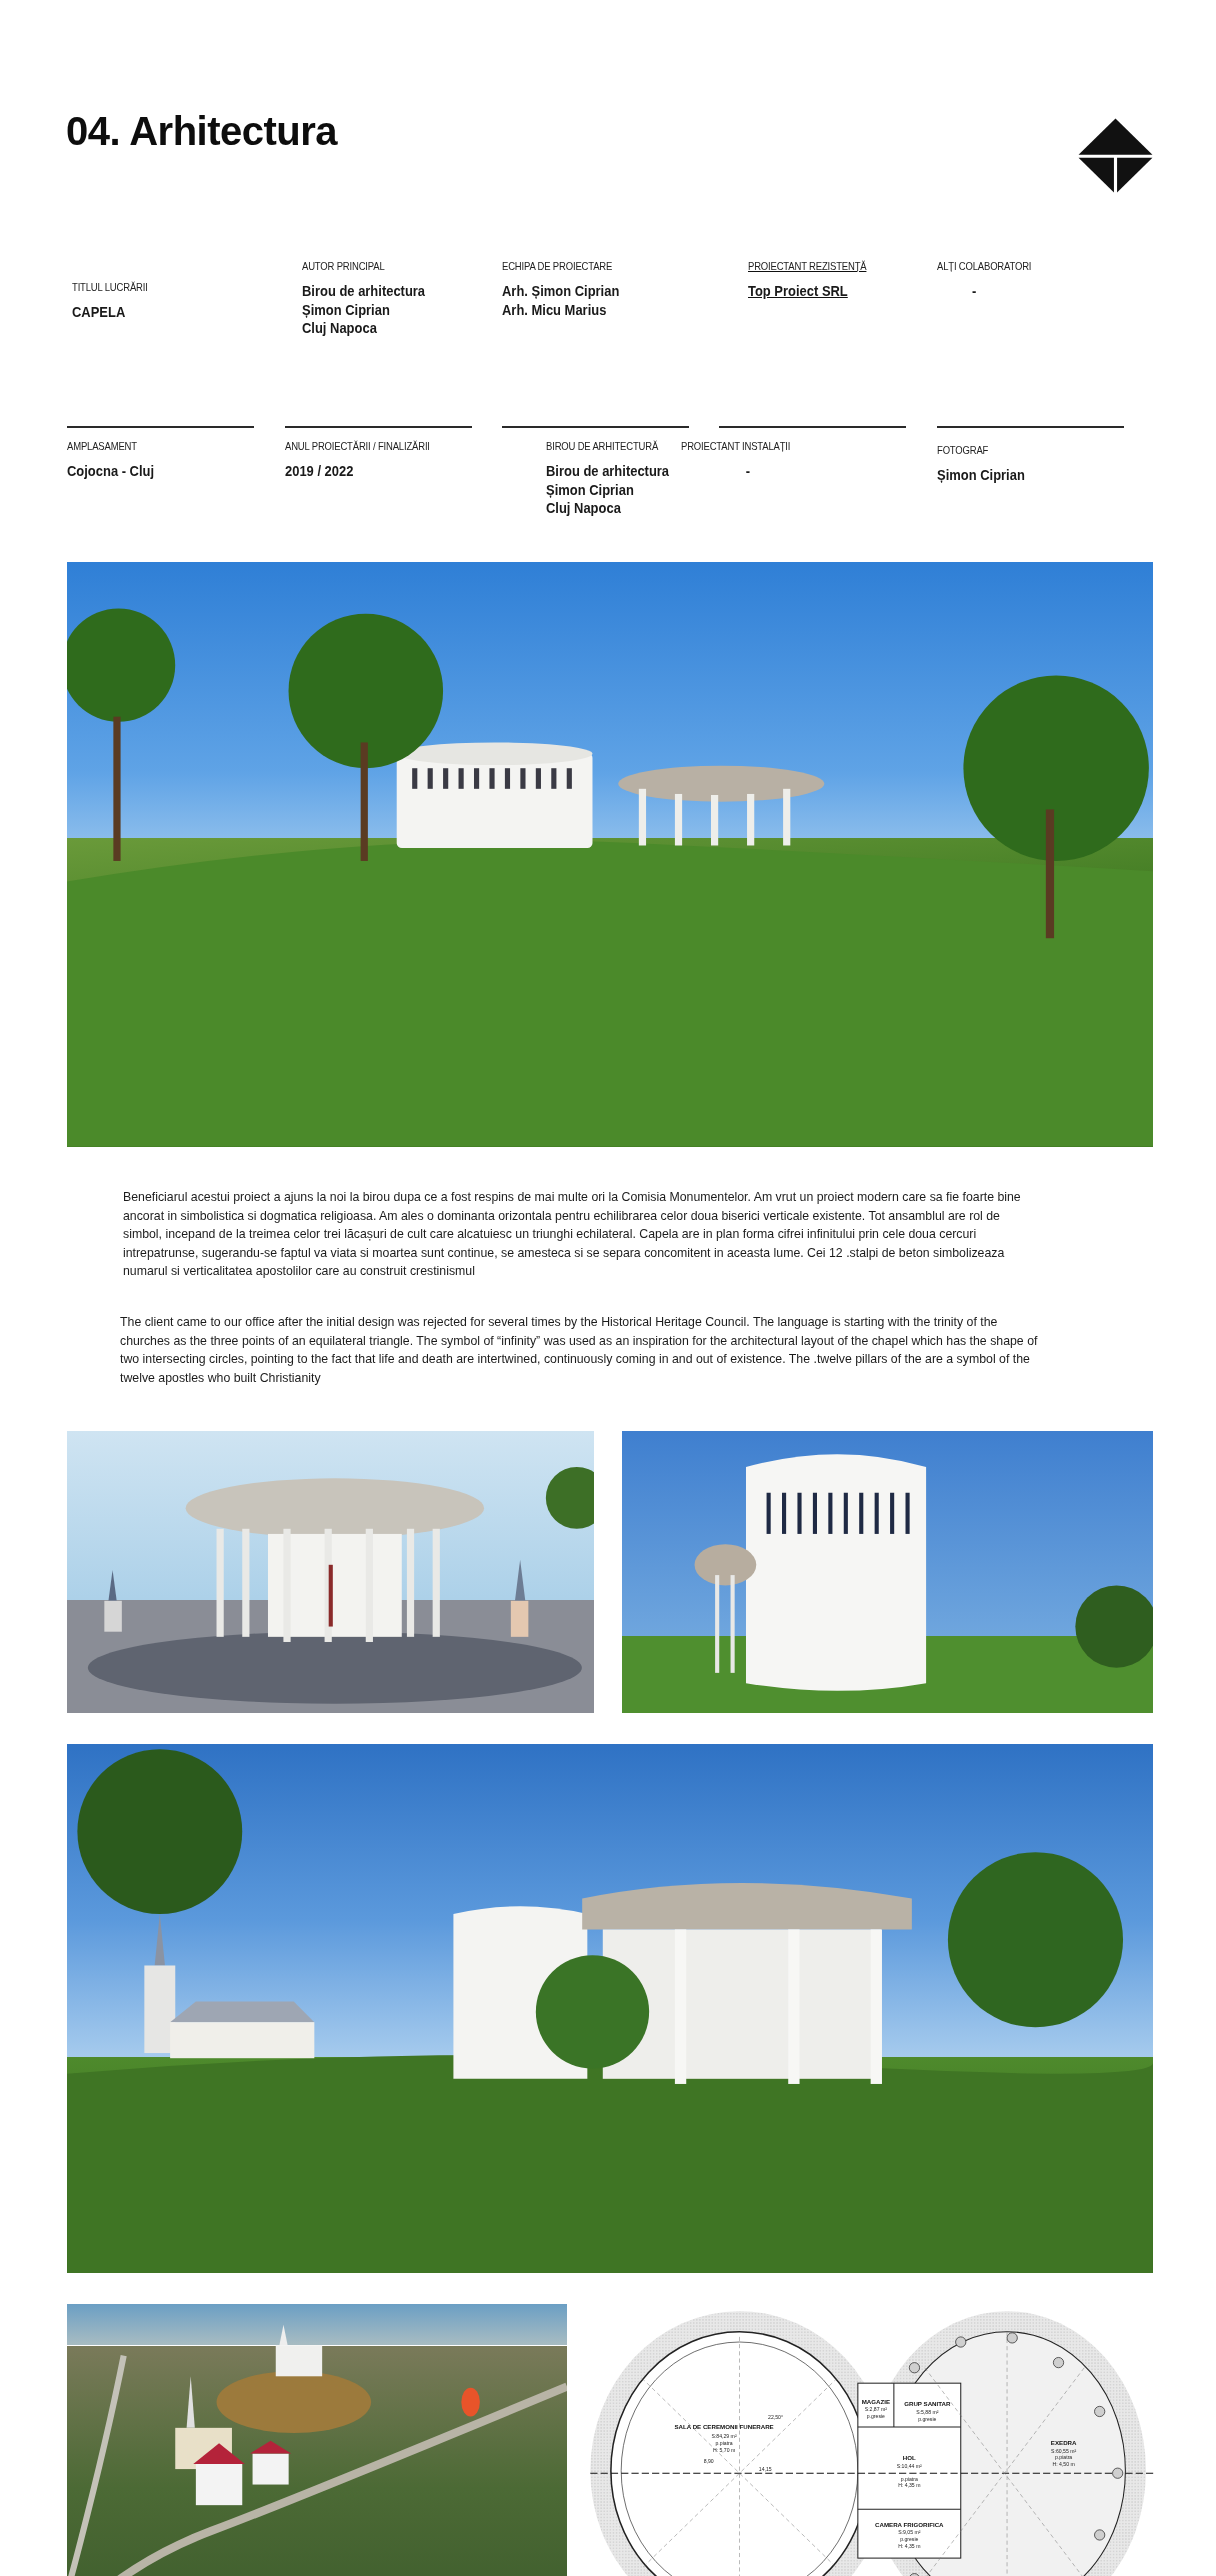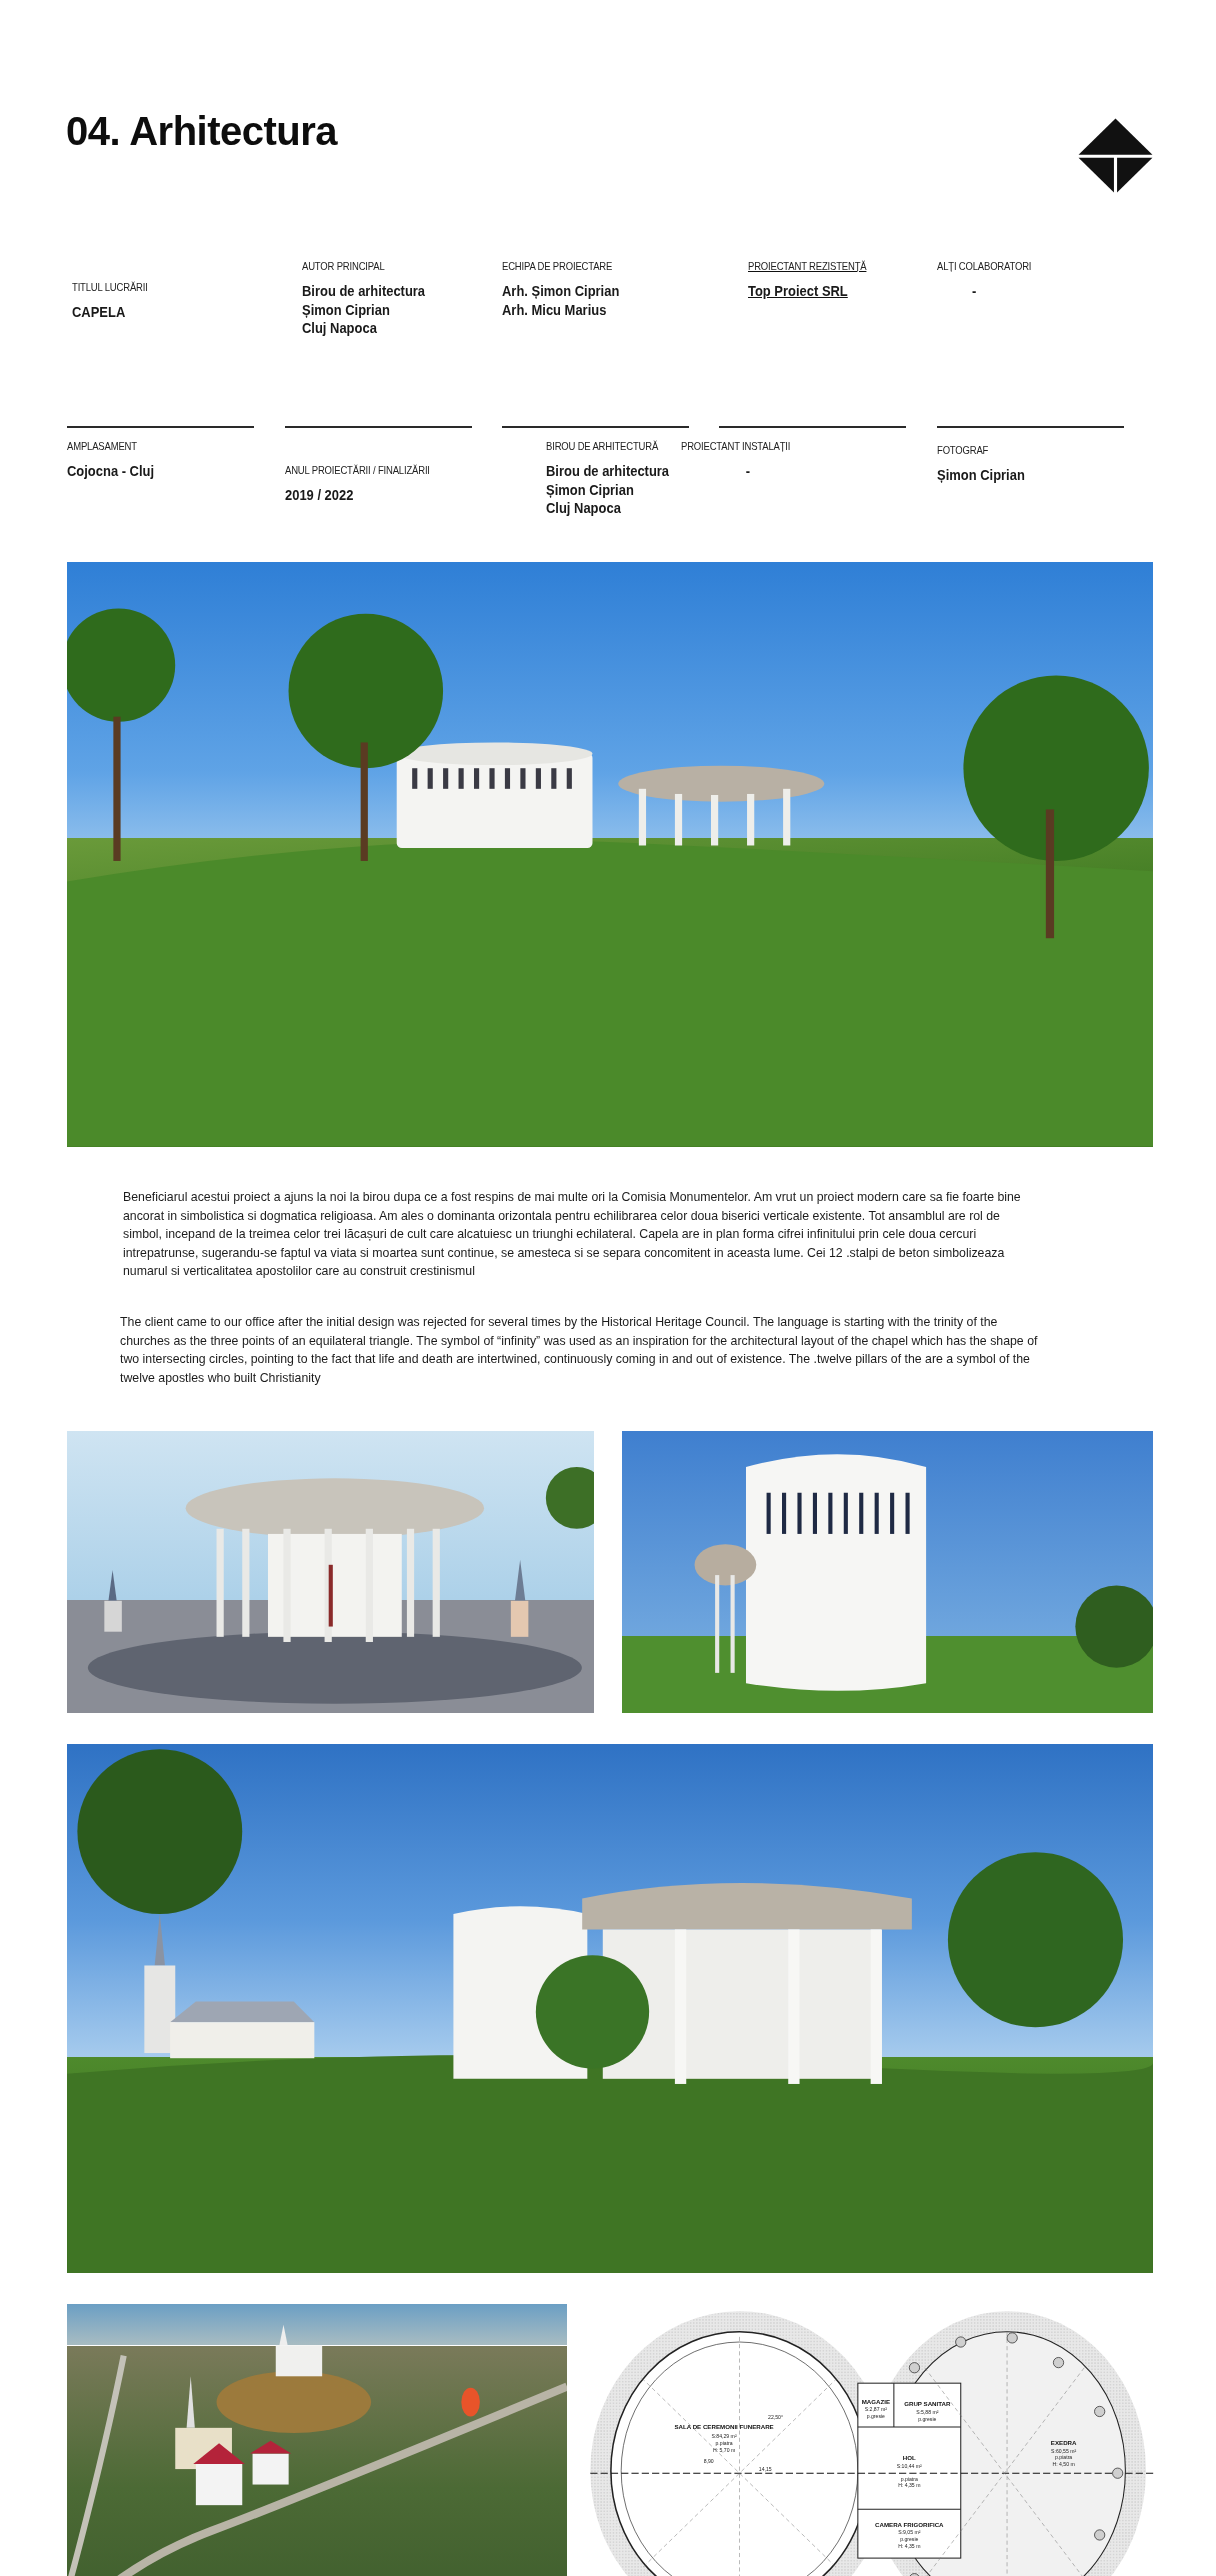--- a/index.html
+++ b/index.html
@@ -77,21 +77,21 @@
 <div class="rule" style="left:502px;"></div>
 <div class="rule" style="left:719px;"></div>
 <div class="rule" style="left:937px;"></div>
 
 <div class="info-col" style="left:67px; top:440px;">
   <div class="info-label">AMPLASAMENT</div>
   <div class="info-value">
       <div>Cojocna - Cluj</div>
     </div>
 </div>
-<div class="info-col" style="left:285px; top:440px;margin-top:24px;">
+<div class="info-col" style="left:285px; top:440px;">
   <div class="info-label">ANUL PROIECTĂRII / FINALIZĂRII</div>
   <div class="info-value">
       <div>2019 / 2022</div>
     </div>
 </div>
 <div class="info-col" style="left:502px; top:440px;margin-left:44px;">
   <div class="info-label">BIROU DE ARHITECTURĂ</div>
   <div class="info-value">
       <div>Birou de arhitectura</div>
       <div>Șimon Ciprian</div>

